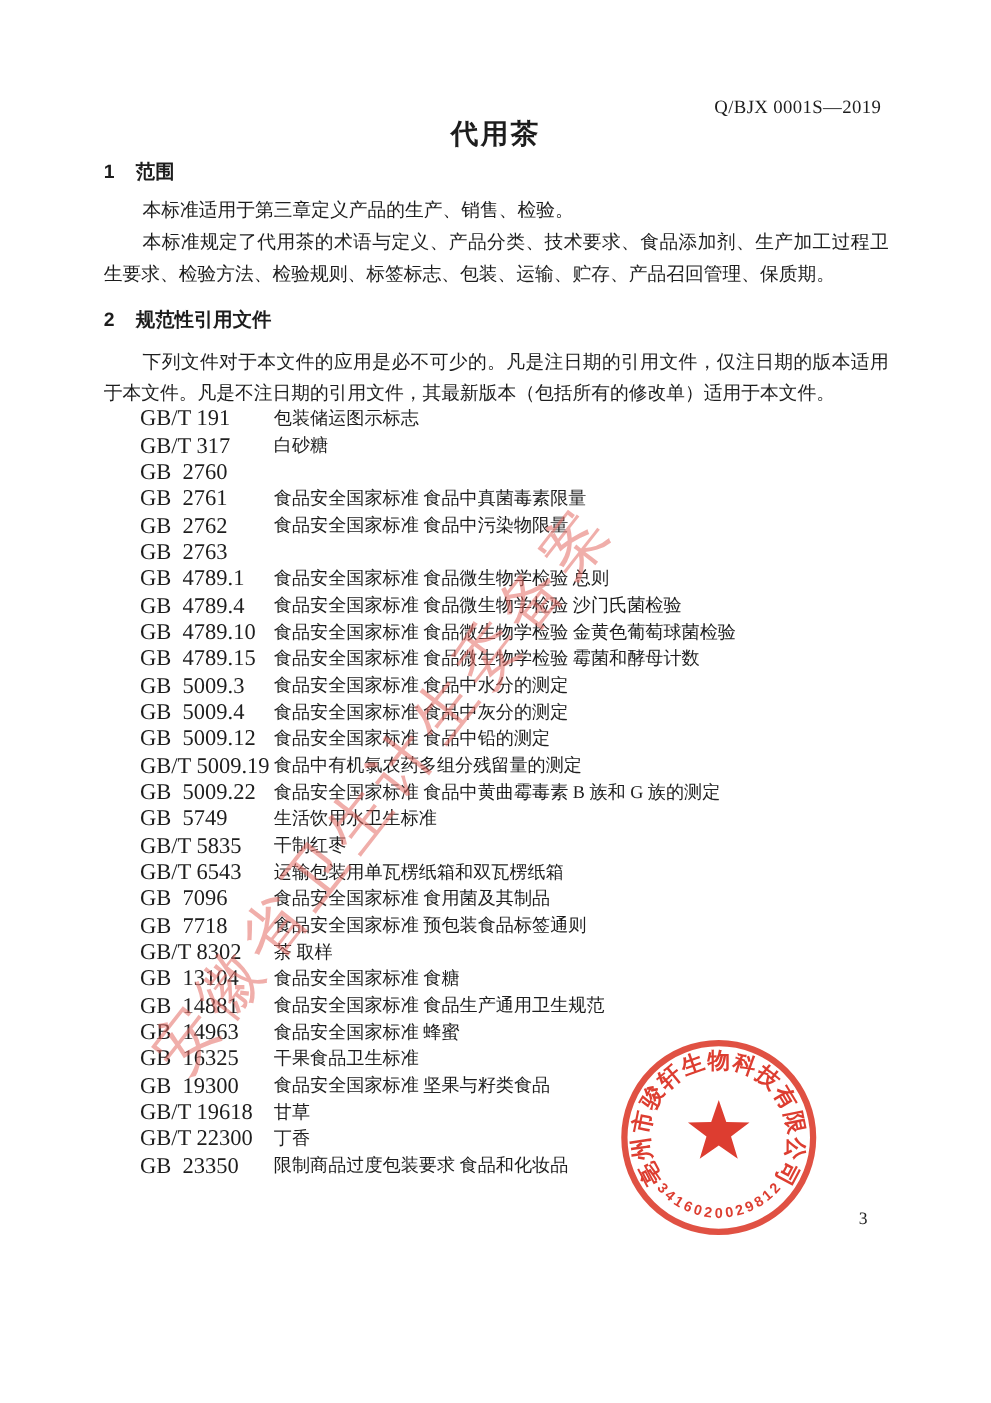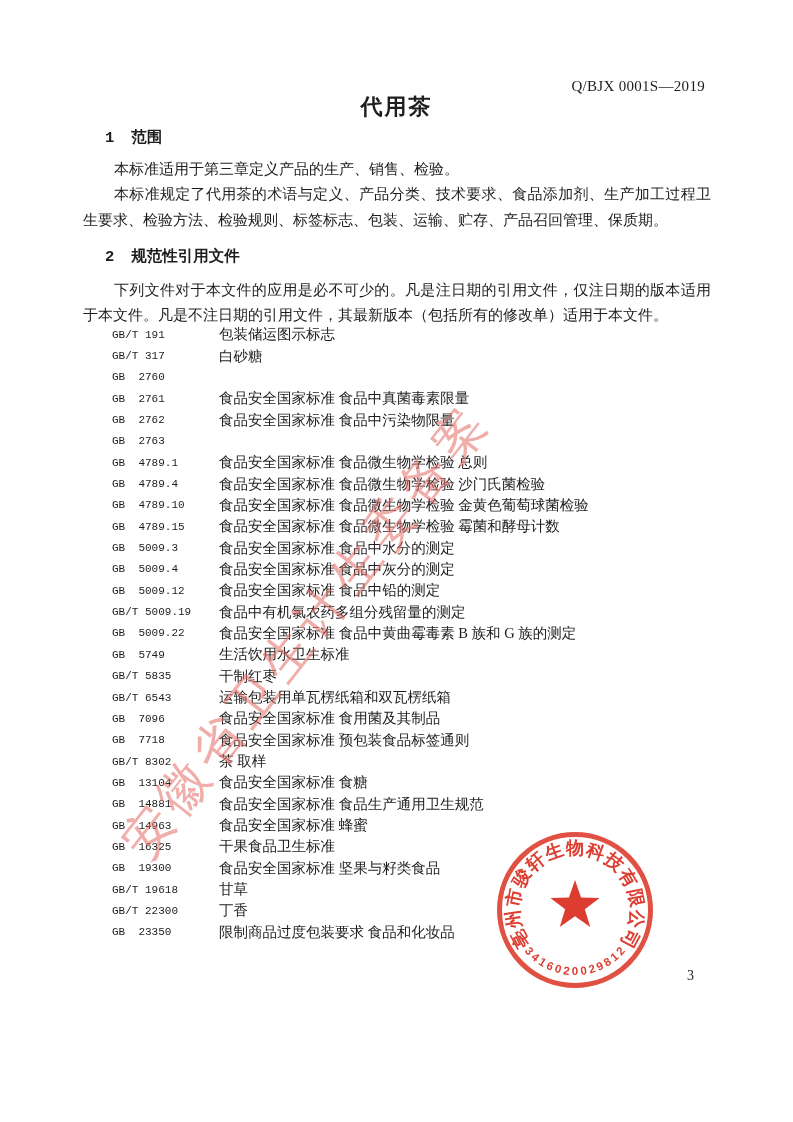--- a/index.html
+++ b/index.html
@@ -18,22 +18,22 @@
     font-size:15px;letter-spacing:.3px;
     font-family:Liberation Serif, serif;
   }
   #doc-title{
     top:92px;left:0;right:0;
     text-align:center;
     font-family:"Liberation Sans", sans-serif;
     font-weight:bold;font-size:22px;letter-spacing:2px;
   }
   .sec-heading{
-    left:105px;
-    font-family:Liberation Mono, monospace;
+    left:83px;
+    font-family:Liberation Sans, sans-serif;
     font-weight:bold;font-size:15.5px;
     white-space:nowrap;
   }
   #sec1-heading{top:127px;}
   #sec2-heading{top:246px;}
   .sec-heading .sec-num{display:inline-block;margin-right:17px;}
   .para-block{
     left:83px;width:628px;
     font-size:15px;line-height:25.3px;
     text-align:justify;
@@ -44,22 +44,22 @@
   #ref-list{
     left:112px;top:324px;width:620px;
     z-index:1;
   }
   .ref-row{
     display:flex;align-items:center;
     height:21.35px;
   }
   .ref-code{
     width:107px;flex:0 0 107px;
-    font-family:Liberation Mono, monospace;
-    font-size:11px;
+    font-family:Liberation Serif, serif;
+    font-size:18px;
     white-space:pre;
   }
   .ref-title{
     font-size:14.5px;
     white-space:pre;
   }
   #page-number{
     left:687px;top:968px;
     font-size:14px;
   }

